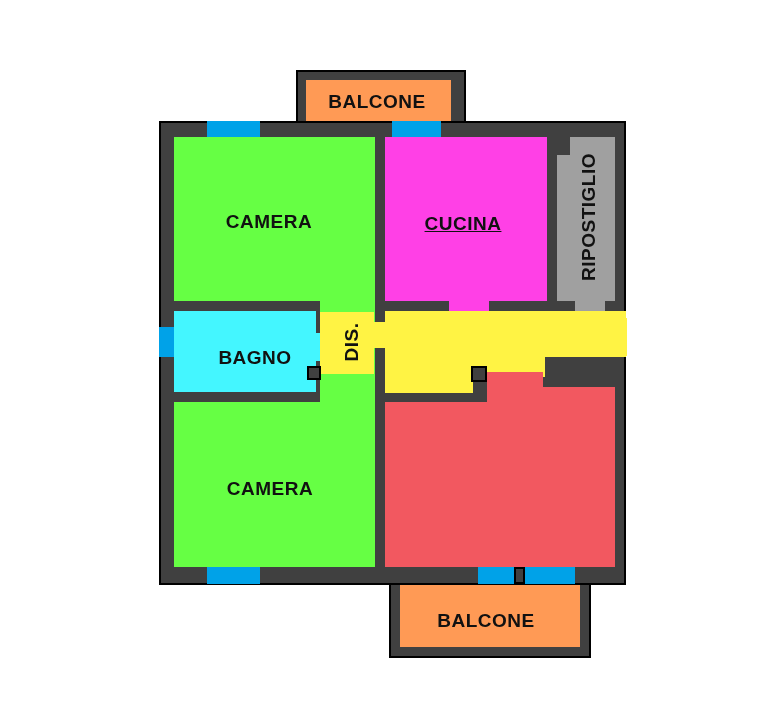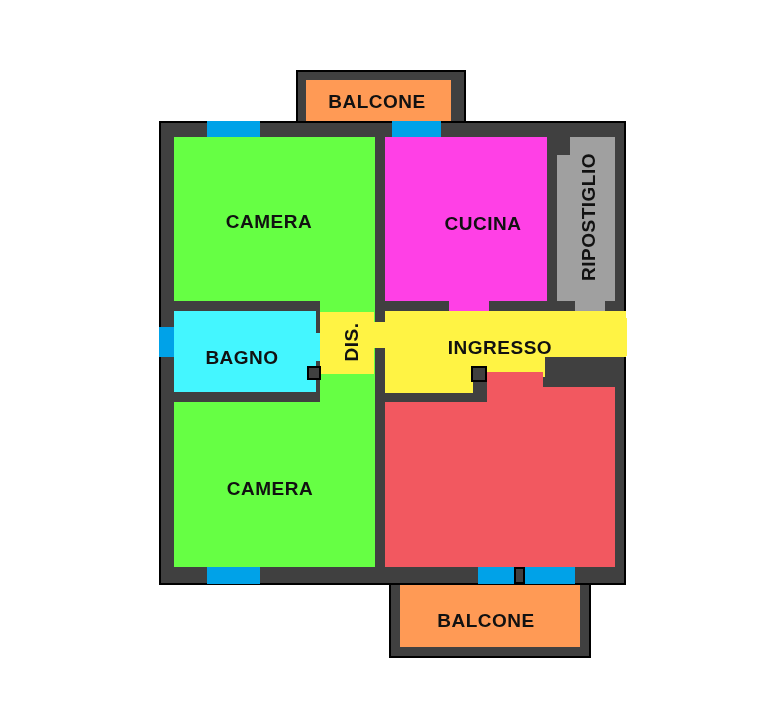--- a/index.html
+++ b/index.html
@@ -62,21 +62,20 @@
   <div class="win" style="left:140px;top:327px;width:15px;height:30px;"></div>
   <div class="win" style="left:188px;top:567px;width:53px;height:17px;"></div>
   <div class="win" style="left:459px;top:567px;width:36px;height:17px;"></div>
   <div class="line" style="left:495px;top:567px;width:11px;height:17px;background:#404040;border:2px solid #000;box-sizing:border-box;"></div>
   <div class="win" style="left:506px;top:567px;width:50px;height:17px;"></div>
 
   <div class="room" style="left:594px;top:318px;width:14px;height:38px;background:#fff344;"></div>
 
   <div class="lbl" style="left:358px;top:102px;">BALCONE</div>
   <div class="lbl" style="left:250px;top:222px;">CAMERA</div>
-  <div class="lbl" style="left:464px;top:224px;">CUCINA</div>
+  <div class="lbl" style="left:444px;top:224px;text-decoration:underline;">CUCINA</div>
   <div class="vlbl" style="left:570px;top:217px;">RIPOSTIGLIO</div>
-  <div class="lbl" style="left:223px;top:358px;">BAGNO</div>
+  <div class="lbl" style="left:236px;top:358px;">BAGNO</div>
   <div class="vlbl" style="left:333px;top:342px;">DIS.</div>
-  <div class="lbl" style="left:481px;top:348px;">INGRESSO</div>
   <div class="lbl" style="left:251px;top:489px;">CAMERA</div>
   <div class="lbl" style="left:467px;top:621px;">BALCONE</div>
 
 </div>
 
 </body></html>

